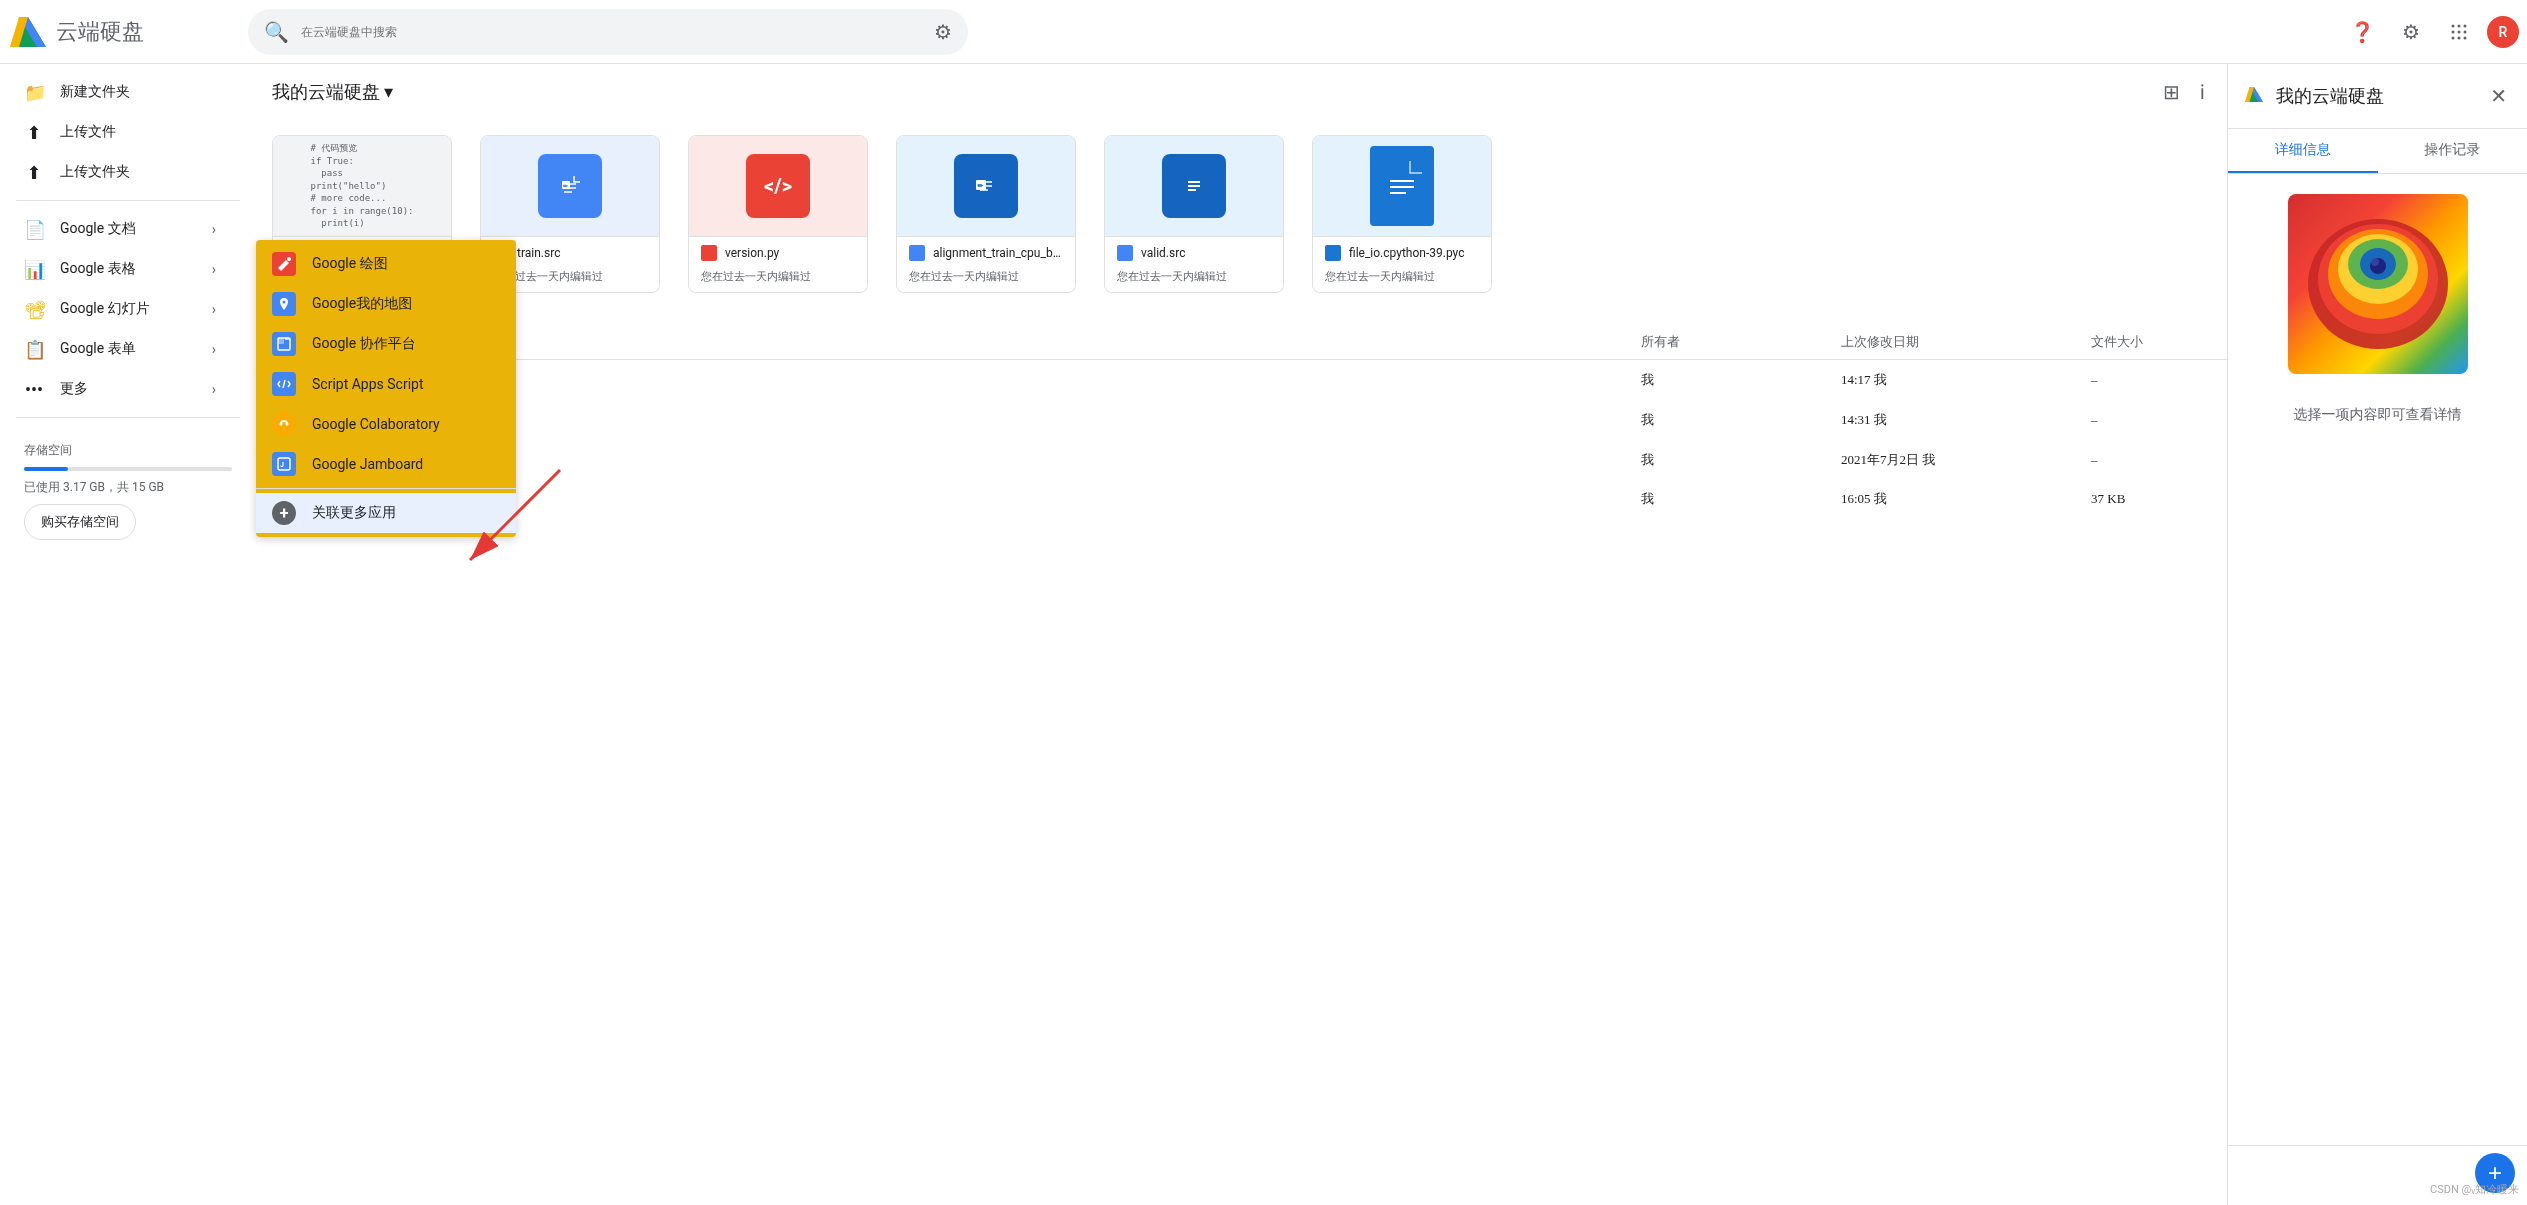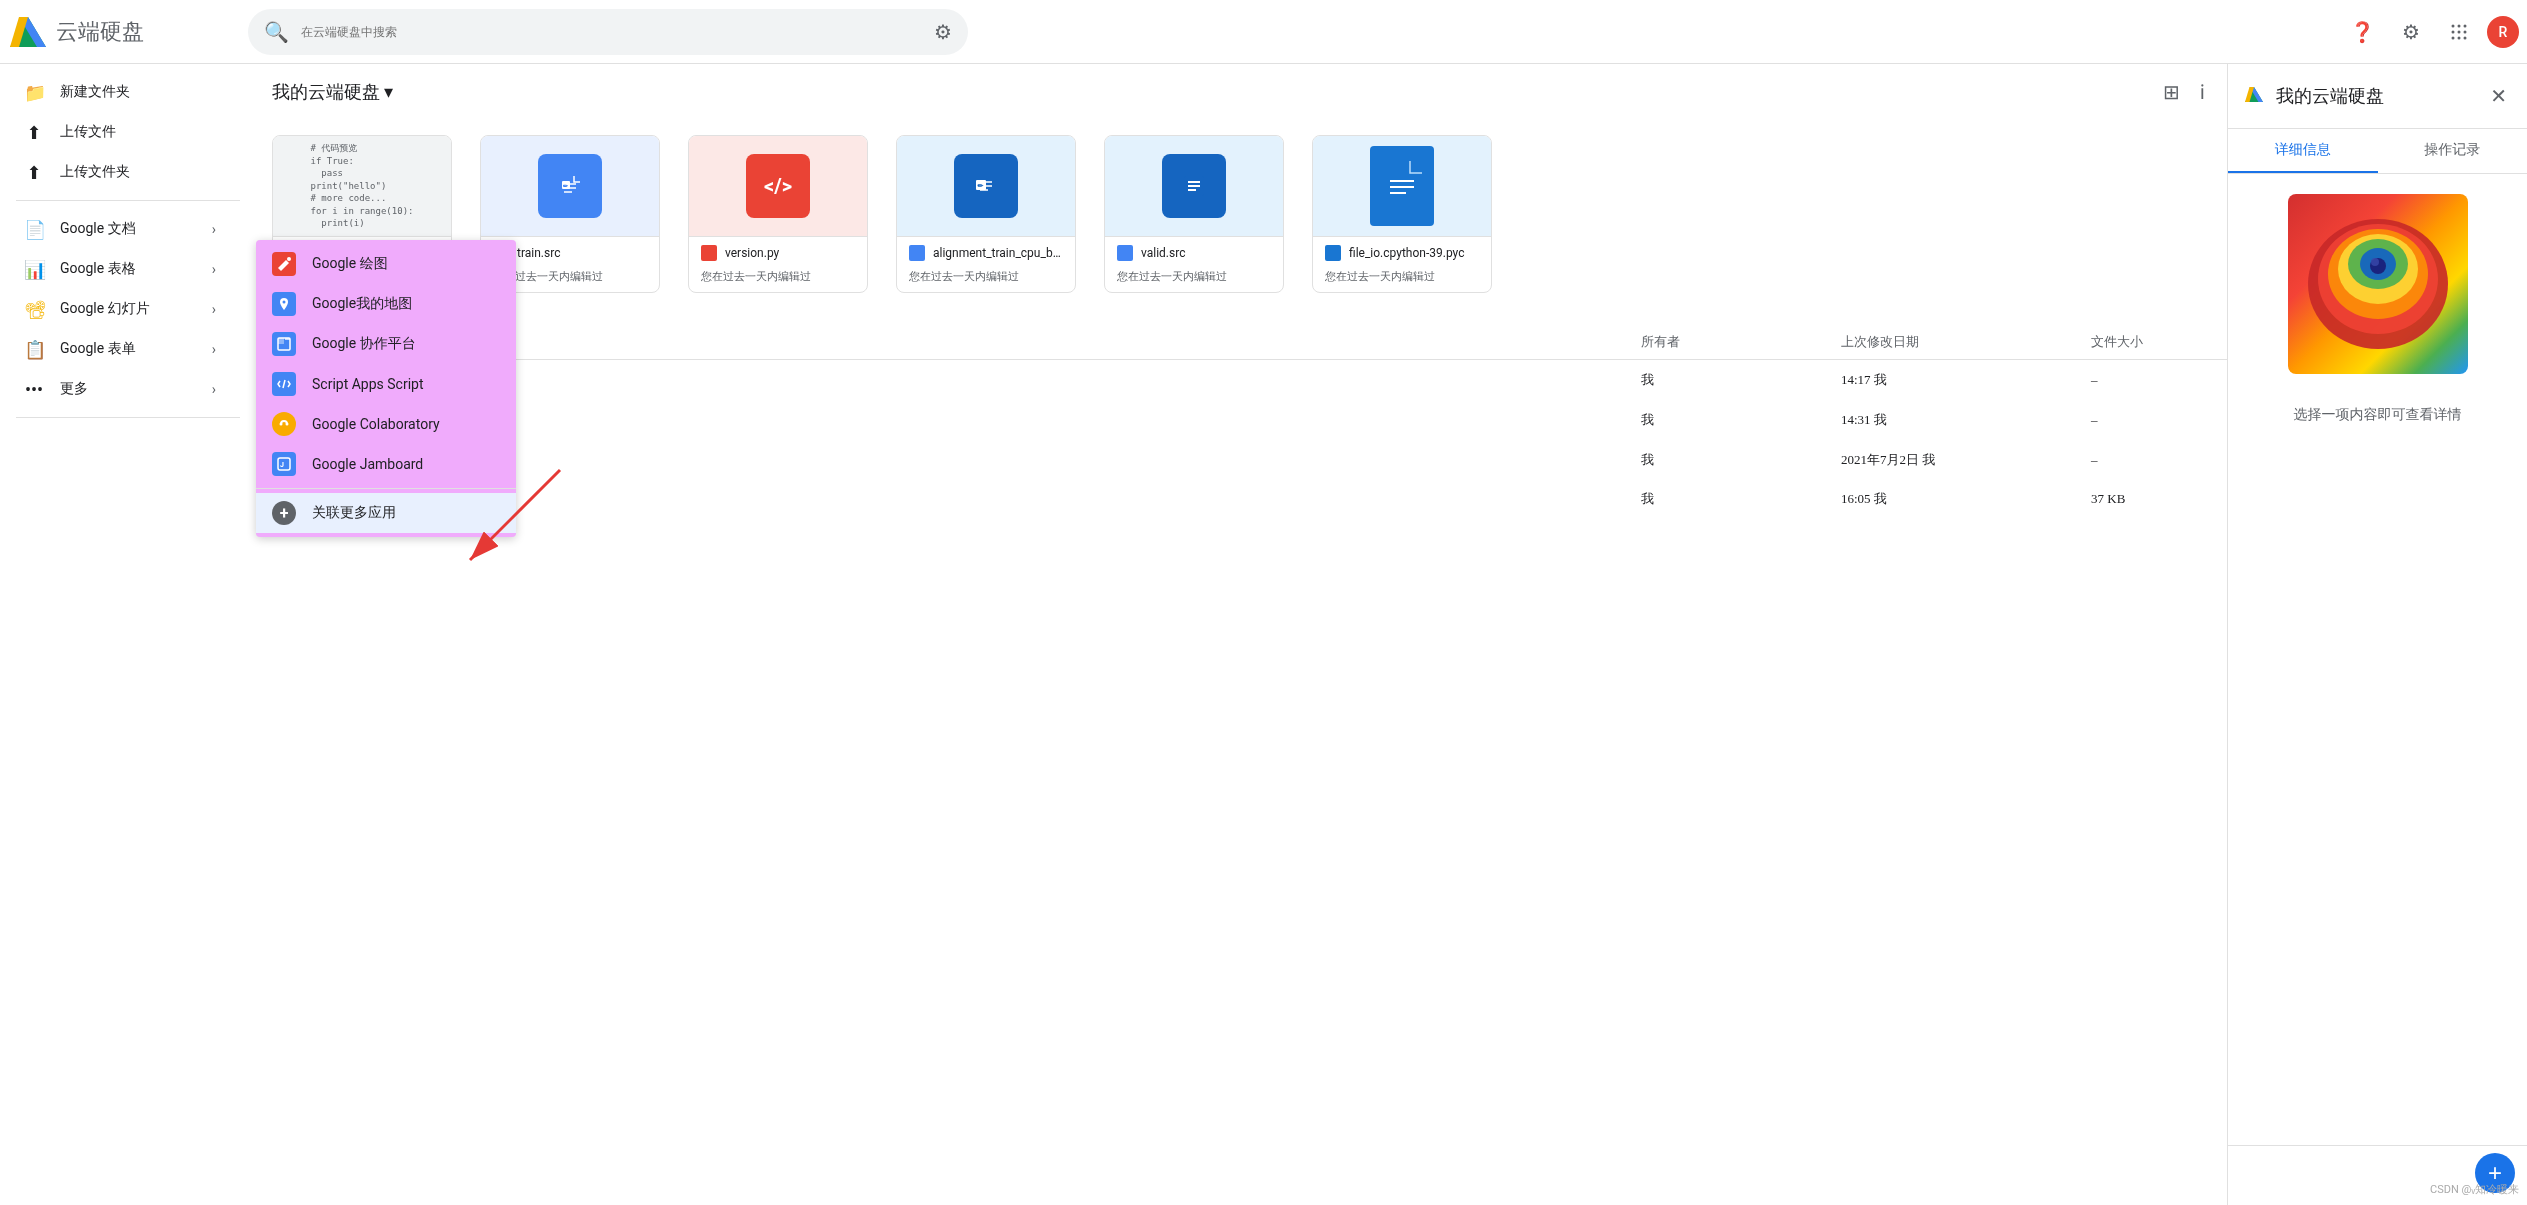--- a/index.html
+++ b/index.html
@@ -171,21 +171,21 @@
       font-size: 24px; cursor: pointer;
       display: flex; align-items: center; justify-content: center;
     }
     .panel-empty-text { font-size: 14px; color: #5f6368; text-align: center; margin-top: 16px; }
 
     
     .dropdown-menu {
       position: absolute;
       left: 256px; top: 240px;
       width: 260px;
-      background: #f0abfc;
+      background: #eab308;
       border-radius: 4px;
       box-shadow: 0 2px 10px rgba(0,0,0,0.2);
       z-index: 200;
       padding: 4px 0;
     }
     .dropdown-item {
       display: flex; align-items: center; gap: 16px;
       padding: 8px 16px; font-size: 14px; color: #202124;
       cursor: pointer;
     }
@@ -282,20 +282,28 @@
       <span class="icon" style="color:#673ab7">📋</span>
       <span>Google 表单</span>
       <span style="margin-left:auto;color:#5f6368">›</span>
     </div>
     <div class="sidebar-item">
       <span class="icon">•••</span>
       <span>更多</span>
       <span style="margin-left:auto;color:#5f6368">›</span>
     </div>
     <hr class="sidebar-divider">
+    <div class="storage-section">
+      <div class="storage-text">存储空间</div>
+      <div class="storage-bar-bg">
+        <div class="storage-bar-fill"></div>
+      </div>
+      <div class="storage-text">已使用 3.17 GB，共 15 GB</div>
+      <button class="buy-storage-btn">购买存储空间</button>
+    </div>
   </div>
 
   <div class="main-content">
 
     <div class="content-toolbar">
       <div class="breadcrumb">
         <span style="cursor:pointer">我的云端硬盘</span>
         <span>▾</span>
       </div>
       <div class="toolbar-spacer"></div>

